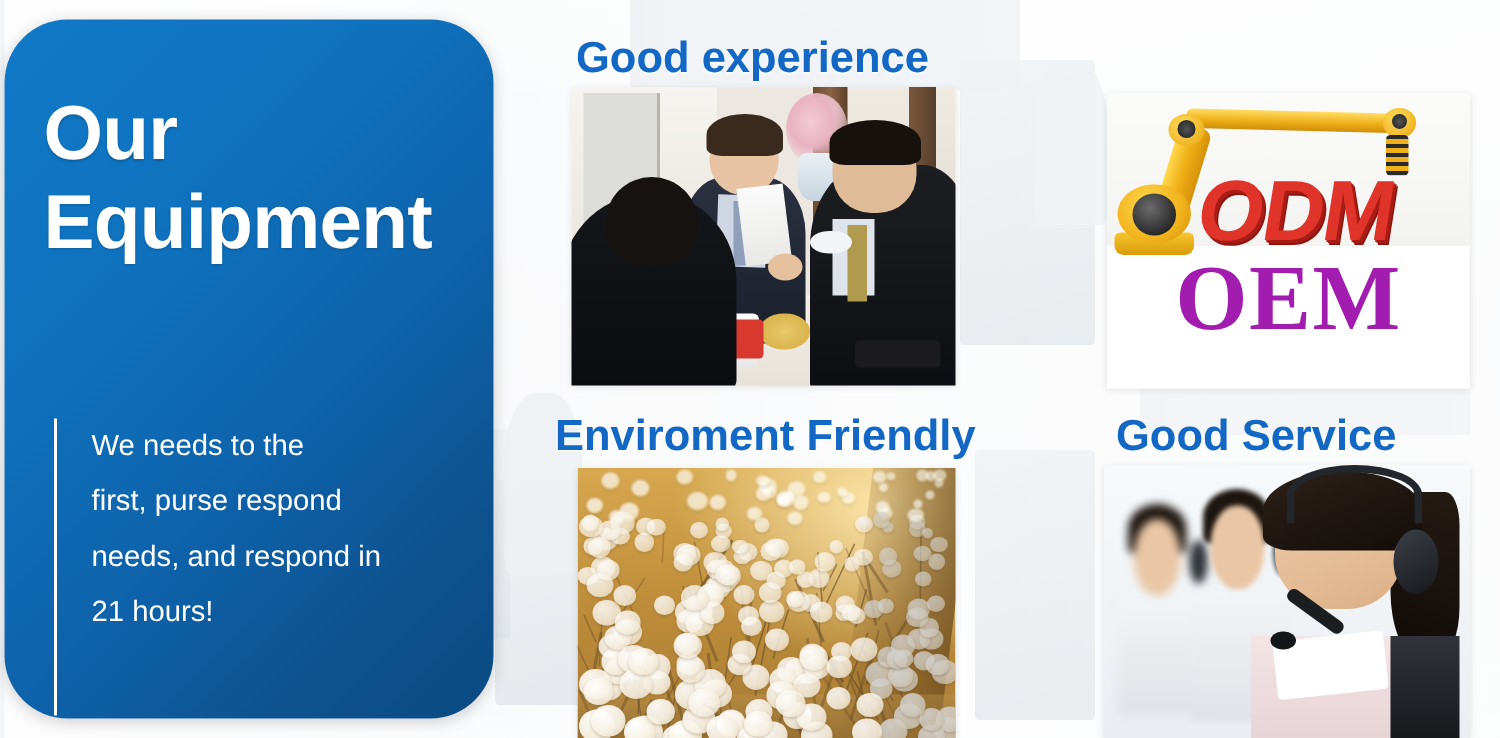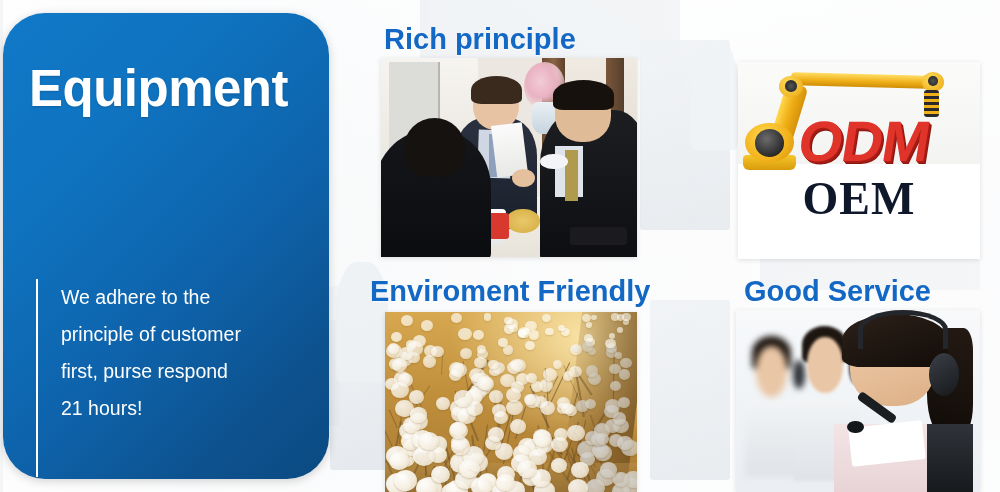--- a/index.html
+++ b/index.html
@@ -192,21 +192,21 @@
     position:absolute; left:25%; top:26%; width:72%;
     font-family:"Liberation Sans", sans-serif;
     font-weight:bold; font-size:57px; line-height:57px;
     color:#e0342a; letter-spacing:-1px;
     text-shadow: 2px 2px 0 #a81c15, 3px 3px 0 #8c150f, 1px 1px 0 #c2271d;
   }
   .odm .odm-text .lean { display:inline-block; transform:skewX(-9deg); }
   .odm .oem-text {
     position:absolute; left:0; top:54%; width:100%; text-align:center;
     font-family:"Liberation Serif", serif; font-weight:bold;
-    font-size:46px; line-height:62px; color:#0f172a; letter-spacing:1px;
+    font-size:62px; line-height:62px; color:#a21caf; letter-spacing:1px;
   }
   .odm .oem-sub {
     position:absolute; left:0; bottom:4%; width:100%; text-align:center;
     font-size:11.5px; font-weight:bold; color:#151515; letter-spacing:.1px;
   }
 
   
   .cot { position:absolute; inset:0;
     background:
       radial-gradient(ellipse at 78% 18%, rgba(255,232,170,.85) 0%, rgba(255,232,170,0) 46%),
@@ -288,34 +288,35 @@
     <div class="m soft" style="left:420px; top:0px;  width:260px; height:60px;"></div>
     <div class="m soft" style="left:760px; top:250px;width:220px; height:40px;"></div>
     <div class="person" style="left:336px; top:262px; width:52px; height:120px;"></div>
     <div class="person" style="left:690px; top:40px;  width:48px; height:110px;"></div>
     <div class="bg-haze"></div>
   </div>
   <div class="edge-white"></div>
 
   <div class="adv-card">
     <div class="adv-title">
+      <span>Our</span>
       <span>Equipment</span>
     </div>
     <div class="adv-body-wrap">
       <div class="adv-rule"></div>
       <div class="adv-body">
-        <span>We adhere to the</span>
-        <span>principle of customer</span>
+        <span>We needs to the</span>
         <span>first, purse respond</span>
+        <span>needs, and respond in</span>
         <span>21 hours!</span>
       </div>
     </div>
   </div>
 
-  <div class="sec-head" id="head-rich">Rich principle</div>
+  <div class="sec-head" id="head-rich">Good experience</div>
   <div class="sec-head" id="head-serv">Good Service</div>
   <div class="sec-head" id="head-env">Enviroment Friendly</div>
 
   <div class="photo" id="photo-meeting">
     <div class="meet">
       <div class="wall-l"></div>
         <div class="wall-pane"></div>
       <div class="wall-r"></div>
       <div class="pillar"></div>
         <div class="pillar2"></div>

